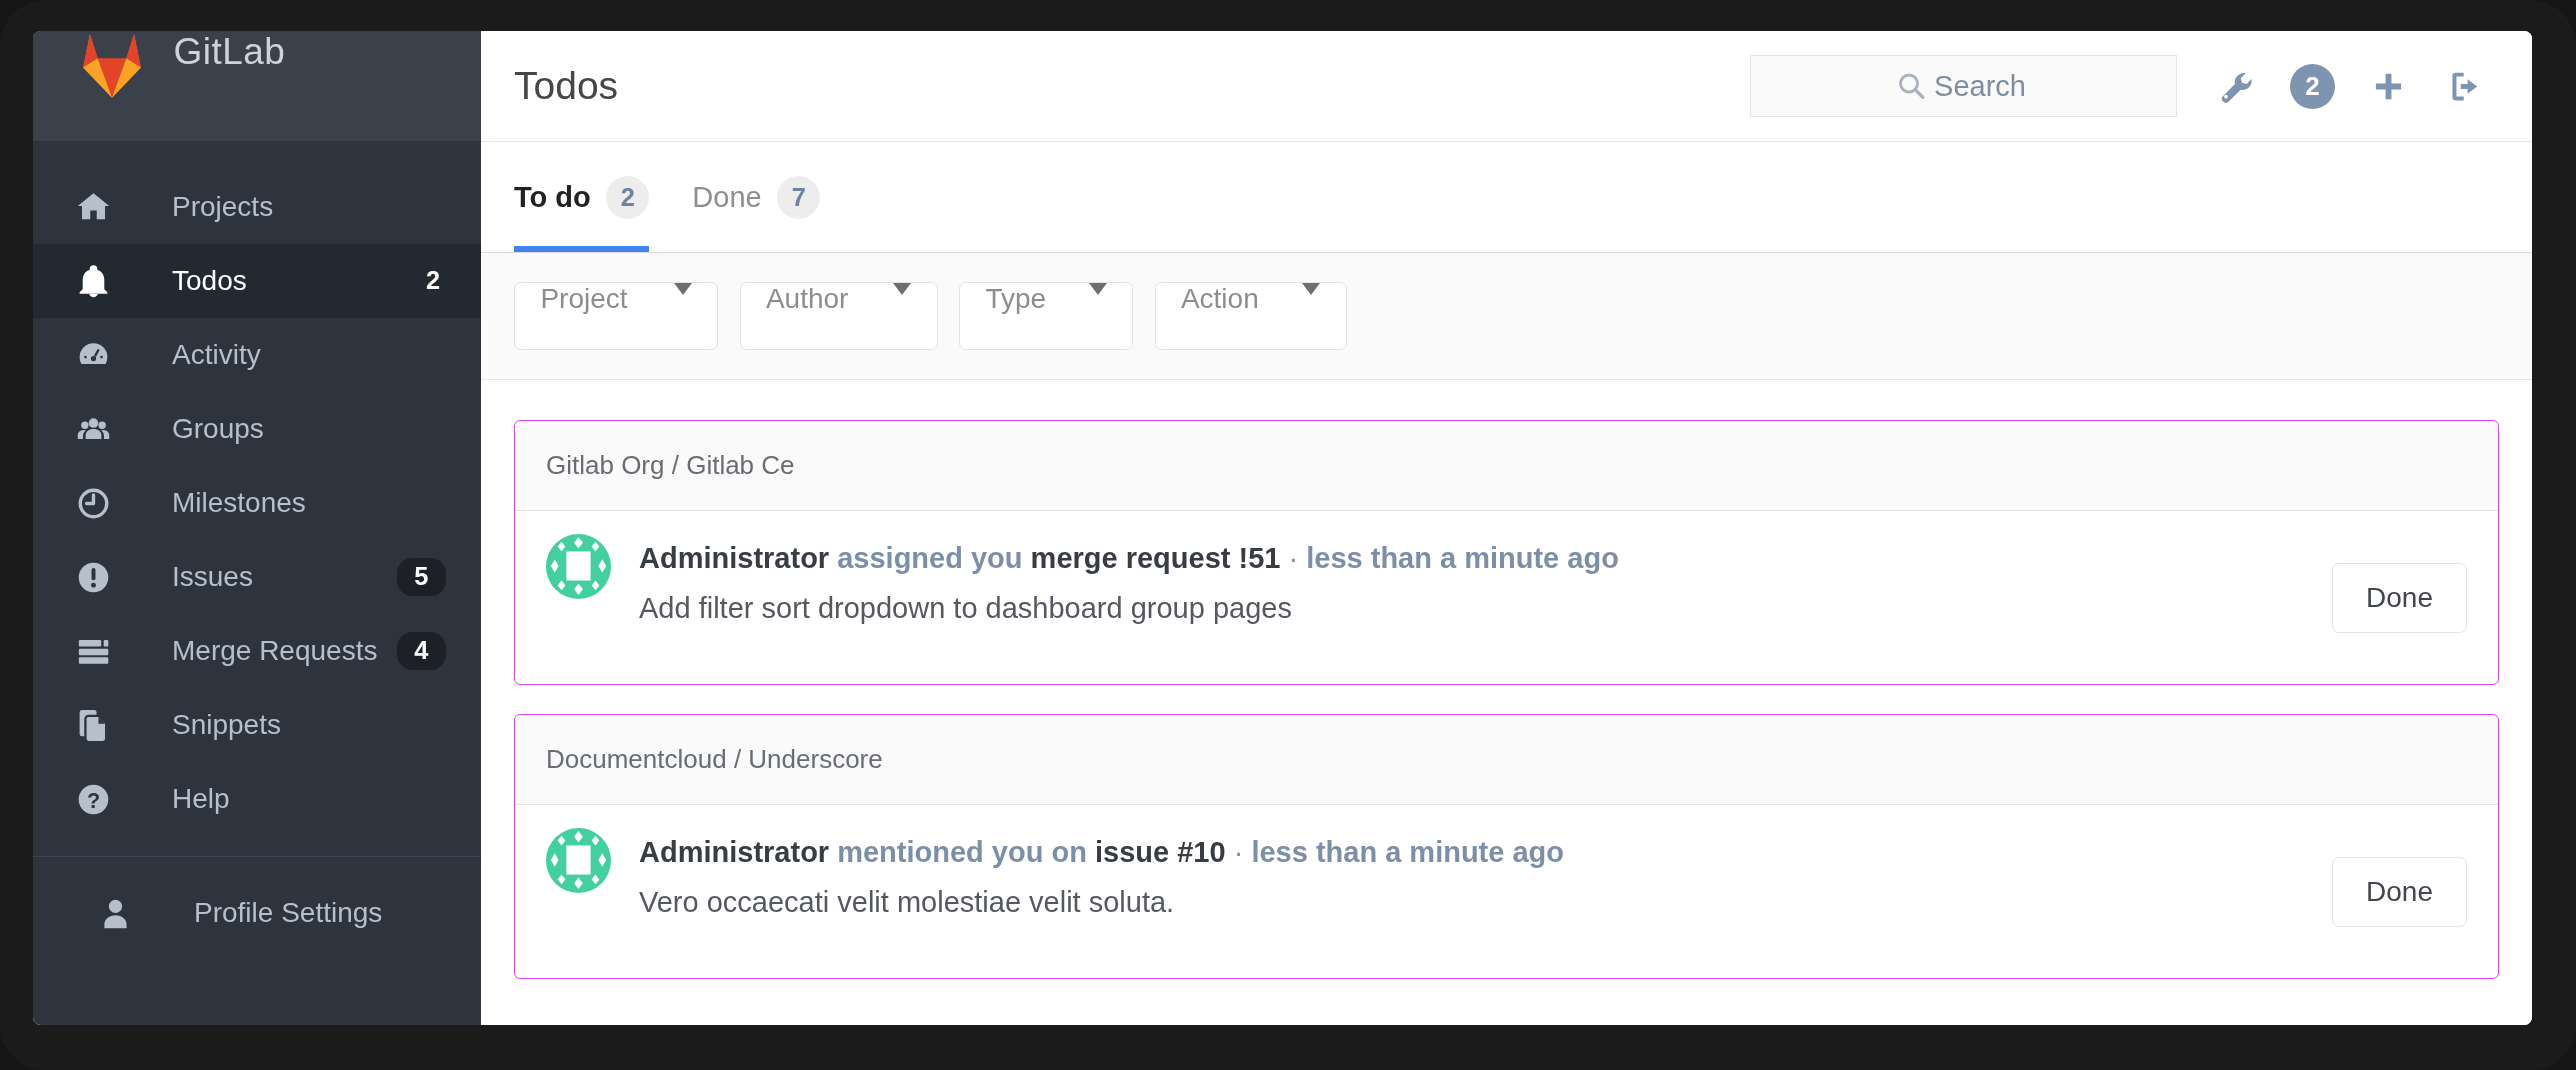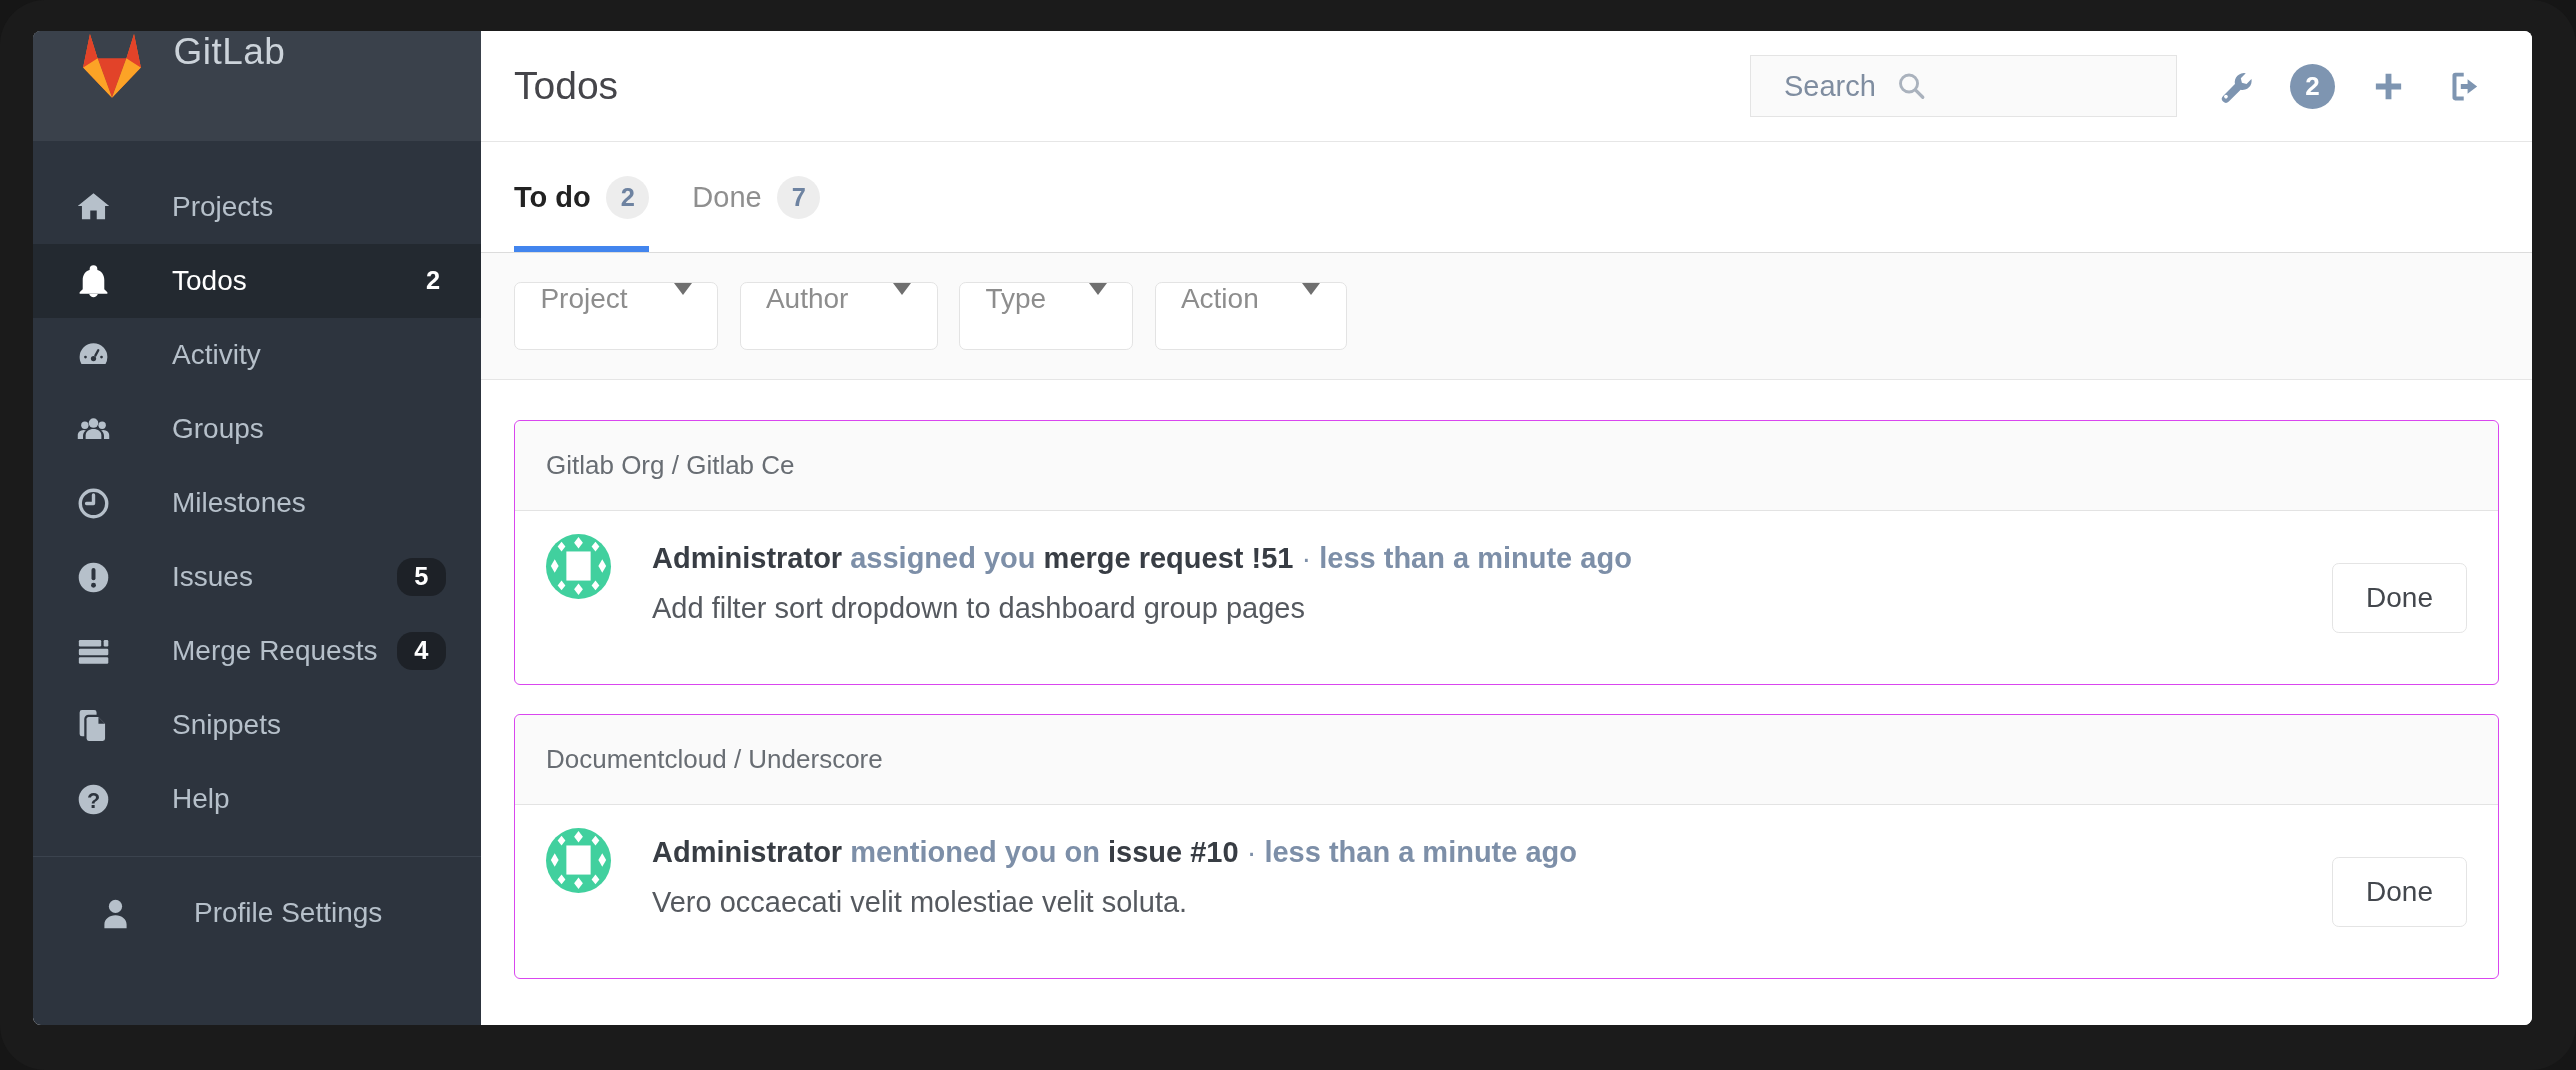--- a/index.html
+++ b/index.html
@@ -22,21 +22,21 @@
   .nav-badge.plain { background:transparent; padding:5.9px 5.9px; }
   .sidebar-divider { height:1px; background:#3b434e; margin-top:19.5px; }
   .sidebar-footer { margin-top:19.5px;padding-left:22px; }
 
   
   .main { flex:1; display:flex; flex-direction:column; background:#ffffff; min-width:0; }
   .main-header { height:111px; flex:none; border-bottom:1px solid #e6e6e6; display:flex; align-items:center; padding:0 45px 0 33px; }
   .page-title { font-size:39px; color:#45454a; }
   .header-spacer { flex:1; }
   .search-box { position:relative; width:427px; height:62px; flex:none; }
-  .search-box input { width:100%; height:100%; background:#fafafa; border:1px solid #e4e4e4; border-radius:0; font-size:29px; color:#444a52; padding-left:33px; outline:none; font-family:"Liberation Sans",sans-serif; }
+  .search-box input { width:100%; height:100%; background:#fafafa; border:1px solid #e4e4e4; border-radius:0; font-size:29px; color:#444a52; text-align:center; padding-left:33px; outline:none; font-family:"Liberation Sans",sans-serif; }
   .search-box input::placeholder { color:#7f8da0; }
   .search-icon { position:absolute; left:145px; top:50%; transform:translateY(-50%); width:33px; height:33px; color:#aab2bd; pointer-events:none; }
   .header-icons { display:flex; align-items:center; gap:31px; margin-left:37px; }
   .hicon { width:45px; height:45px; display:flex; align-items:center; justify-content:center; color:#7e95b1; cursor:pointer; }
   .hicon svg { width:37px; height:37px; }
   .count-bubble { width:45px; height:45px; border-radius:50%; background:#7e95b1; color:#ffffff; font-size:26px; font-weight:700; display:flex; align-items:center; justify-content:center; cursor:pointer; }
 
   
   .tabs-row { height:111px; flex:none; display:flex; align-items:center; padding:0 33px; border-bottom:1px solid #dcdcdc; }
   .tabs { display:flex; height:100%; gap:43px; }
@@ -52,21 +52,21 @@
   .filter-dd.w1{ min-width:204px; } .filter-dd.w2{ min-width:198px; } .filter-dd.w3{ min-width:174px; } .filter-dd.w4{ min-width:192px; }
   .caret-down { width:0; height:0; border-left:9.8px solid transparent; border-right:9.8px solid transparent; border-top:12.7px solid #6f6f6f; margin-left:25.4px; }
 
   
   .content { flex:1; overflow:hidden; padding:40px 33px 0 33px; }
   .panel { border:1px solid #d946ef; border-radius:6px; margin-bottom:29px; background:#ffffff; }
   .panel-heading { height:90px; background:#fafafa; border-bottom:1px solid #e3e3e3; border-radius:7.8px 7.8px 0 0; display:flex; align-items:center; padding:0 31px; font-size:26px; color:#686d73; }
   .todo-row { display:flex; align-items:flex-start; padding:23.4px 31px; min-height:173px; }
   .avatar { width:65px; height:65px; border-radius:50%; flex:none; overflow:hidden; cursor:pointer; }
   .avatar svg { display:block; width:65px; height:65px; }
-  .todo-text { margin-left:41px; padding-top:2px; min-width:0; }
+  .todo-text { margin-left:28px; padding-top:2px; min-width:0; }
   .todo-title { font-size:29px; font-weight:700; color:#383d44; line-height:1.55; }
   .todo-title .link-slate { color:#7d8fa8; }
   .todo-title .sep { color:#7d8fa8; font-weight:400; }
   .todo-body { font-size:29px; color:#55595f; line-height:1.5; margin-top:5.9px; }
   .done-btn { margin-left:auto; align-self:center; height:70px; padding:0 33px; flex:none; }
 </style>
 </head>
 <body>
 
 <div class="device-frame">

